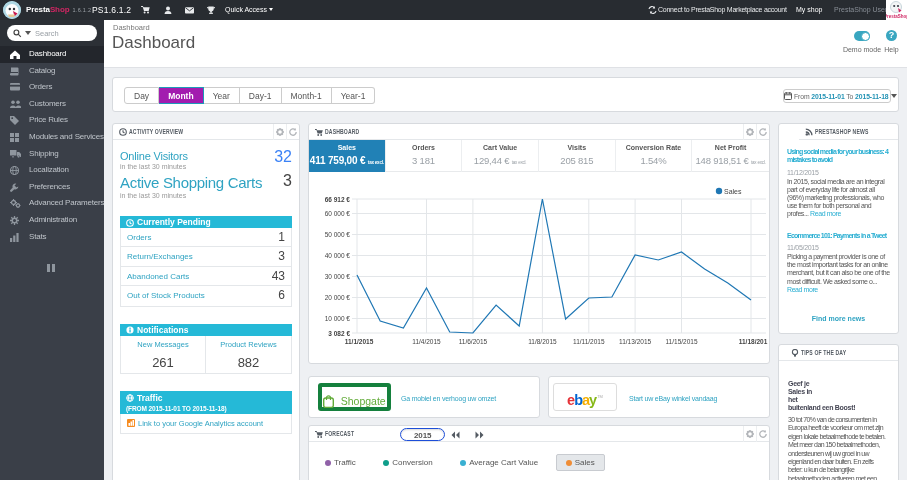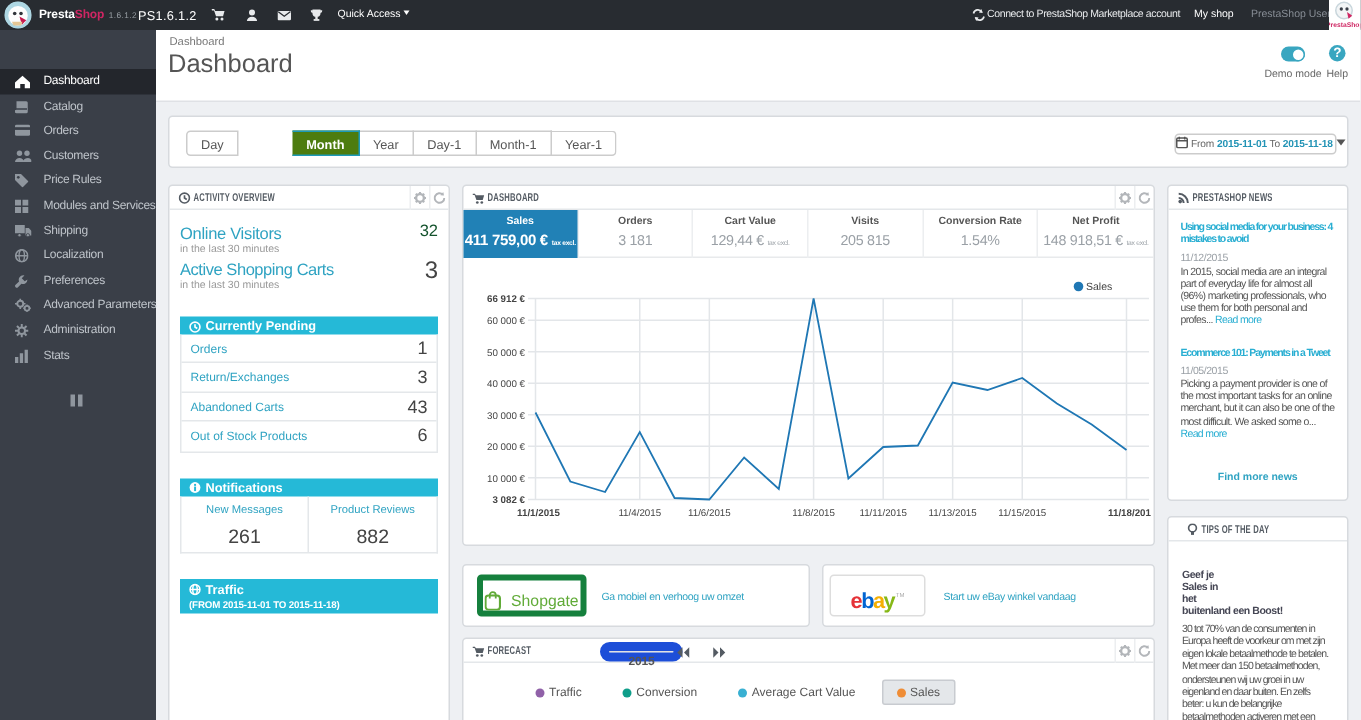--- a/index.html
+++ b/index.html
@@ -47,21 +47,21 @@
 .phead .tx { display:inline-block; transform:scaleX(0.68); transform-origin:0 60%; font-size:7.5px; letter-spacing:0.2px; }
 .ptools { position:absolute; right:0; top:0; height:16px; }
 .ptools span { display:inline-block; width:13px; height:16px; border-left:1px solid #eceef0; text-align:center; }
 .ptools svg { vertical-align:-2px; }
 
 #toolbar { position:absolute; left:112px; top:77px; width:787px; height:35px; background:#fff; border:1px solid #d7dade; border-radius:3px; }
 .btngroup { position:absolute; left:11px; top:9px; height:17px; }
 .btngroup a { display:inline-block; float:left; height:17px; line-height:16px; padding:0 9px; font-size:8.5px; color:#555; background:#fff; border:1px solid #ccc; border-left:none; }
 .btngroup a:first-child { border-left:1px solid #ccc; border-radius:3px 0 0 3px; }
 .btngroup a:last-child { border-radius:0 3px 3px 0; }
-.btngroup a.on { background:#4d7c0f; border-color:#1d9ab9; color:#fff; font-weight:bold;margin-left:36px; }
+.btngroup a.on { background:#a21caf; border-color:#1d9ab9; color:#fff; font-weight:bold; }
 #datebtn { position:absolute; left:670px; top:11px; width:108px; height:14px; line-height:13px; background:#fff; border:1px solid #ccc; border-radius:3px; font-size:6.8px; letter-spacing:-0.1px; color:#666; text-align:center; white-space:nowrap; }
 #datebtn b { color:#2293b5; }
 #datebtn .dcar { display:inline-block; width:0; height:0; border-left:3px solid transparent; border-right:3px solid transparent; border-top:4px solid #555; vertical-align:1px; margin-left:2px; }
 
 .bluehead { background:#25b9d7; color:#fff; font-size:8.5px; font-weight:bold; padding:0 6px; height:12px; line-height:12px;margin-top:17px; }
 .bluehead.two { height:23px; line-height:13px; padding-top:1px; }
 .bluehead .sub { display:block; font-size:6.5px; font-weight:bold; letter-spacing:-0.1px; line-height:7px; }
 .rows { border:1px solid #e4e7ea; border-top:none; }
 .rows .r { position:relative; height:19.4px; line-height:19.4px; border-bottom:1px solid #e4e7ea; padding:0 6px; font-size:8px; color:#2fa3c2; white-space:nowrap; }
 .rows .r:last-child { border-bottom:none; }
@@ -70,21 +70,21 @@
 #kpirow { height:32px; border-bottom:1px solid #e8eaec; }
 .kpi { float:left; width:76.66px; height:32px; border-right:1px solid #eceef0; text-align:center; overflow:hidden; }
 .kpi:last-child { border-right:none; }
 .kpi .kl { font-size:7px; font-weight:bold; color:#555; margin-top:4px; }
 .kpi .kv { font-size:9.5px; color:#9aa0a6; margin-top:4px; letter-spacing:-0.2px; white-space:nowrap; }
 .kpi .kv span { font-size:4.5px; }
 .kpi.on { background:#2181b6; }
 .kpi.on .kl, .kpi.on .kv { color:#fff; }
 .kpi.on .kv { font-weight:bold; font-size:10px; }
 
-#yearpill { position:absolute; left:91px; top:1.5px; height:13px; line-height:13px; padding:0 13px; border:6px solid #1d4ed8; border-radius:7px; font-size:8px; color:#555; box-shadow:inset 0 1px 2px rgba(0,0,0,.15); }
+#yearpill { position:absolute; left:91px; top:1.5px; height:13px; line-height:13px; padding:0 13px; border:1px solid #1d4ed8; border-radius:7px; font-size:8px; color:#555; box-shadow:inset 0 1px 2px rgba(0,0,0,.15); }
 .leg { display:inline-block; height:17px; line-height:16px; padding:0 9px; font-size:8px; color:#555; margin-right:3px; border:1px solid transparent; }
 .leg i { display:inline-block; width:6px; height:6px; border-radius:50%; margin-right:3px; vertical-align:-0.5px; }
 .leg.on { background:#e4e7ea; border:1px solid #c8cbd0; border-radius:2px; }
 
 .ntitle { font-size:7px; font-weight:bold; color:#28aed2; letter-spacing:-0.8px; line-height:8.3px; }
 .ndate { font-size:7px; color:#9aa0a6; letter-spacing:-0.3px; margin-top:4px; }
 .nbody { font-size:7px; color:#555; letter-spacing:-0.42px; line-height:8.2px; margin-top:2px; }
 .nmore { color:#28aed2; }
 .tiptitle { font-size:7px; font-weight:bold; color:#454654; letter-spacing:-0.3px; line-height:8px; }
 </style>
@@ -194,20 +194,30 @@
       <circle cx="9" cy="9" r="9" fill="#aed7e3"></circle>
       <circle cx="9" cy="9.5" r="6.5" fill="#fdfdfd"></circle>
       <circle cx="6.8" cy="8" r="1.2" fill="#30343a"></circle>
       <circle cx="11" cy="8" r="1.2" fill="#30343a"></circle>
       <path d="M10 10 l4.5 2.5 l-3 3 z" fill="#c6184e"></path>
       <path d="M5 13.5 h7 l-1 2.5 h-5 z" fill="#e6c896"></path>
     </svg>
 </div>
 
 <div id="sidebar">
+  <div id="searchwrap">
+    <div id="searchbox">
+      <svg class="mag" width="9" height="9" style="top:3.5px">
+          <circle cx="3.4" cy="3.4" r="2.4" fill="none" stroke="#444" stroke-width="1.2"></circle>
+          <line x1="5.2" y1="5.2" x2="7.8" y2="7.8" stroke="#444" stroke-width="1.2"></line>
+        </svg>
+      <div class="car"></div>
+      <div class="ph">Search</div>
+    </div>
+  </div>
   <div id="menu">
     <div class="mitem active"><svg width="10" height="9">
           <path d="M0 5 L5 0.5 L10 5 V9 H6.5 V6 h-3 V9 H0 z" fill="#fff"></path>
         </svg>Dashboard</div>
     <div class="mitem"><svg width="9" height="9">
           <path d="M1 0.5 h6.5 a1 1 0 0 1 1 1 v6 a1 1 0 0 1-1 1 h-6.5 a1.2 1.2 0 0 1 0-2.4 h7 v-1 h-7 z" fill="#8f969e"></path>
         </svg>Catalog</div>
     <div class="mitem"><svg width="10" height="8">
           <rect x="0" y="0" width="10" height="7.5" rx="1" fill="#8f969e"></rect>
           <rect x="0" y="1.8" width="10" height="1.8" fill="#3a3f48"></rect>
@@ -313,25 +323,25 @@
       </svg><span class="tx">ACTIVITY OVERVIEW</span>
     <div class="ptools"><span><svg width="8" height="8">
             <use href="#gear"></use>
           </svg></span><span><svg width="8" height="8">
             <use href="#refresh"></use>
           </svg></span></div>
   </div>
   <div style="padding:3px 7px 0 7px; position:relative;">
     <div style="position:relative; margin-top:7px;">
       <div style="font-size:11px;color:#2fa3c2;letter-spacing:-0.2px;">Online Visitors</div>
-      <div style="position:absolute;right:0;top:-2px;font-size:11px;color:#14532d;">32</div>
+      <div style="position:absolute;right:0;top:-2px;font-size:16px;color:#3b82f6;">32</div>
       <div style="font-size:7px;color:#999;margin-top:1px;">in the last 30 minutes</div>
     </div>
     <div style="position:relative; margin-top:4px;">
-      <div style="font-size:11px;color:#2fa3c2;letter-spacing:-0.3px;">Active Shopping Carts</div>
+      <div style="font-size:15px;color:#2fa3c2;letter-spacing:-0.3px;">Active Shopping Carts</div>
       <div style="position:absolute;right:0;top:-2px;font-size:16px;color:#444;">3</div>
       <div style="font-size:7px;color:#999;margin-top:1px;">in the last 30 minutes</div>
     </div>
     <div style="margin-top:7px;">
       <div class="bluehead"><svg width="8" height="8" style="vertical-align:-1.5px;margin-right:3px">
             <use href="#clockw"></use>
           </svg>Currently Pending</div>
       <div class="rows">
         <div class="r">Orders<b>1</b></div>
         <div class="r">Return/Exchanges<b>3</b></div>
@@ -351,20 +361,28 @@
         <div style="position:absolute;right:0;top:0;width:50%;height:100%;text-align:center;">
           <div style="font-size:7.5px;color:#2fa3c2;margin-top:4px;">Product Reviews</div>
           <div style="font-size:13px;color:#444;margin-top:6px;">882</div>
         </div>
       </div>
     </div>
     <div style="margin-top:4.5px;">
       <div class="bluehead two"><svg width="8" height="8" style="vertical-align:-1.5px;margin-right:3px">
             <use href="#globew"></use>
           </svg>Traffic<span class="sub">(FROM 2015-11-01 TO 2015-11-18)</span></div>
+      <div class="rows">
+        <div class="r" style="font-size:7.5px;"><svg width="8" height="8" style="vertical-align:-1.5px;margin-right:3px">
+              <rect x="0" y="0" width="8" height="8" rx="1" fill="#f68b1f"></rect>
+              <rect x="1.5" y="4" width="1.5" height="2.8" fill="#fff"></rect>
+              <rect x="3.5" y="2.5" width="1.5" height="4.3" fill="#fff"></rect>
+              <rect x="5.5" y="1" width="1.5" height="5.8" fill="#fff"></rect>
+            </svg>Link to your Google Analytics account</div>
+      </div>
     </div>
   </div>
 </div>
 
 <div class="panel" id="dashpanel" style="left:308px; top:123px; width:462px; height:241px;">
   <div class="phead"><svg class="hico" width="8" height="7">
         <use href="#cartg"></use>
       </svg><span class="tx">DASHBOARD</span>
     <div class="ptools"><span><svg width="8" height="8">
             <use href="#gear"></use>
@@ -470,30 +488,30 @@
       </svg>
     <svg width="9" height="8" style="position:absolute;left:166px;top:4.5px;">
         <path d="M0.5 0.5 L4 4 L0.5 7.5 z M5 0.5 L8.5 4 L5 7.5 z" fill="#545b63"></path>
       </svg>
     <div class="ptools"><span><svg width="8" height="8">
             <use href="#gear"></use>
           </svg></span><span><svg width="8" height="8">
             <use href="#refresh"></use>
           </svg></span></div>
   </div>
-  <div style="padding:9px 0 0 6px;margin-left:32px;">
+  <div style="padding:9px 0 0 6px;">
     <span class="leg"><i style="background:#9061a8"></i>Traffic</span>
     <span class="leg"><i style="background:#0f9e8a"></i>Conversion</span>
     <span class="leg"><i style="background:#39b0d2"></i>Average Cart Value</span>
     <span class="leg on"><i style="background:#ef8d36"></i>Sales</span>
   </div>
 </div>
 
 <div class="panel" id="newspanel" style="left:778px; top:123px; width:121px; height:211px;">
-  <div class="phead" style="font-size:7.5px;"><svg class="hico" width="8" height="8">
+  <div class="phead" style="font-size:7.5px;margin-left:20px;"><svg class="hico" width="8" height="8">
         <use href="#rss"></use>
       </svg><span class="tx">PRESTASHOP NEWS</span></div>
   <div style="padding:8px 8px 0 8px;">
     <div class="ntitle">Using social media for your business: 4 mistakes to avoid</div>
     <div class="ndate">11/12/2015</div>
     <div class="nbody">In 2015, social media are an integral part of everyday life for almost all (96%) marketing professionals, who use them for both personal and profes... <span class="nmore">Read more</span></div>
     <div class="ntitle" style="margin-top:13px;letter-spacing:-0.78px;white-space:nowrap;">Ecommerce 101: Payments in a Tweet</div>
     <div class="ndate">11/05/2015</div>
     <div class="nbody">Picking a payment provider is one of the most important tasks for an online merchant, but it can also be one of the most difficult. We asked some o... <span class="nmore">Read more</span></div>
     <div style="text-align:center;font-size:7px;font-weight:bold;color:#2fa3c2;margin-top:21px;">Find more news</div>

